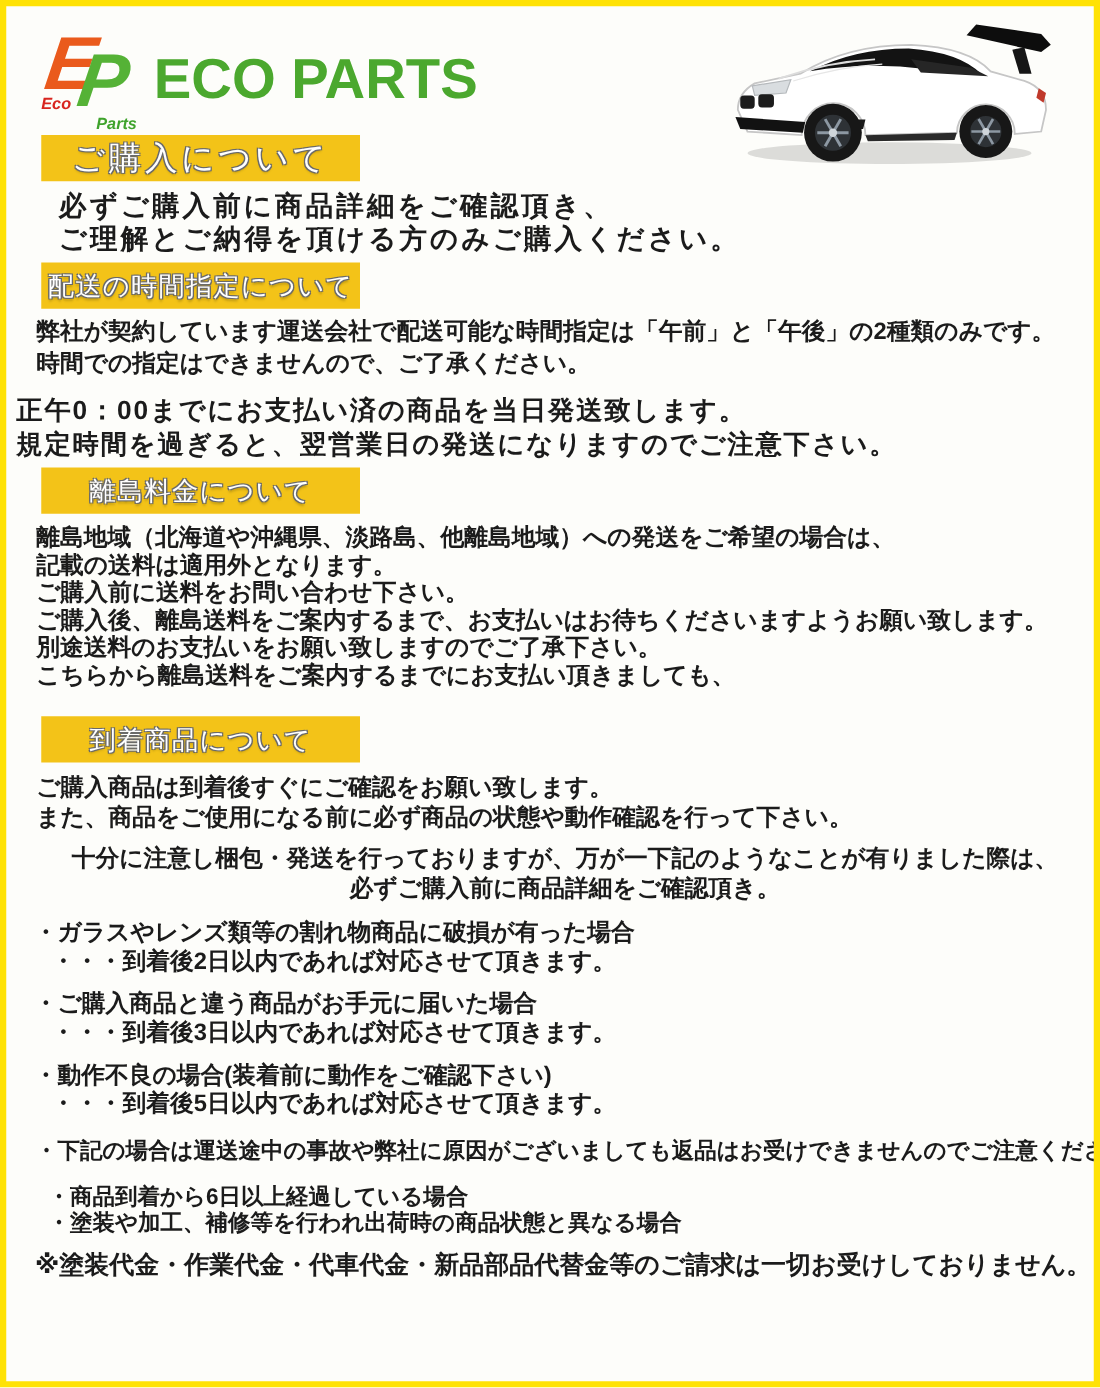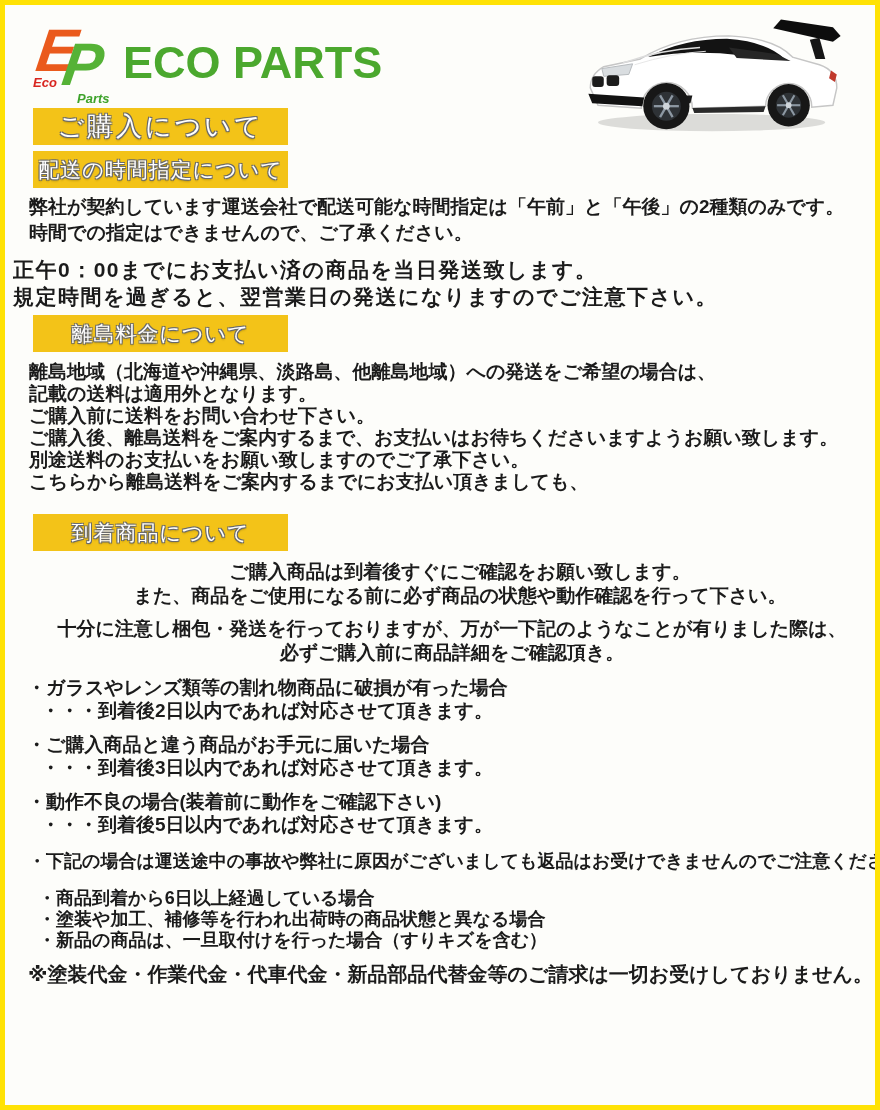--- a/index.html
+++ b/index.html
@@ -48,21 +48,21 @@
   .hd3{margin-top:6px;}
   .hd4{margin-top:5px;}
   .hd5{margin-top:21px;}
   
   p{margin:0;}
   .b{font-weight:600;white-space:nowrap;}
   .sec1-body{padding-left:42px;margin-top:7px;font-size:22px;line-height:26px;letter-spacing:2.5px;}
   .sec2-body{padding-left:24px;margin-top:6px;font-size:19px;line-height:26px;letter-spacing:0;}
   .sec3-body{padding-left:8px;margin-top:10px;font-size:21px;line-height:27px;letter-spacing:1.5px;}
   .sec4-body{padding-left:24px;margin-top:9px;font-size:19px;line-height:22px;}
-  .sec5-intro{padding-left:40px;margin-top:9px;font-size:19px;line-height:24px;text-align:center;}
+  .sec5-intro{padding-left:24px;margin-top:9px;font-size:19px;line-height:24px;}
   .sec5-packing{padding-left:24px;margin-top:9px;font-size:19px;line-height:24px;text-align:center;}
   .case{padding-left:22px;margin-top:11px;font-size:19px;line-height:23px;}
   .case .resp{padding-left:14px;}
   .notice{padding-left:23px;margin-top:14px;font-size:18px;line-height:22px;}
   .subcases{padding-left:33px;margin-top:16px;font-size:18px;line-height:21px;}
   .disclaimer{padding-left:23px;margin-top:11px;font-size:20px;line-height:24px;font-weight:700;}
 </style>
 </head>
 <body>
 
@@ -120,20 +120,24 @@
         </g>
         <circle cx="212" cy="102" r="3" fill="#cfd5da"></circle>
 
         <path d="M112 105 L188 103 L186 109 L114 110 Z" fill="#2a2a2a"></path>
       </svg>
     </div>
   </header>
 
   <section>
     <div class="hd hd-lg hd1">ご購入について</div>
+    <div class="b sec1-body">
+      <p>必ずご購入前に商品詳細をご確認頂き、</p>
+      <p>ご理解とご納得を頂ける方のみご購入ください。</p>
+    </div>
   </section>
 
   <section>
     <div class="hd hd-md hd2">配送の時間指定について</div>
     <div class="b sec2-body">
       <p>弊社が契約しています運送会社で配送可能な時間指定は「午前」と「午後」の2種類のみです。</p>
       <p>時間での指定はできませんので、ご了承ください。</p>
     </div>
   </section>
 
@@ -180,19 +184,18 @@
     <div class="b case">
       <p>・動作不良の場合(装着前に動作をご確認下さい)</p>
       <p class="resp">・・・到着後5日以内であれば対応させて頂きます。</p>
     </div>
 
     <p class="b notice">・下記の場合は運送途中の事故や弊社に原因がございましても返品はお受けできませんのでご注意ください。</p>
 
     <div class="b subcases">
       <p>・商品到着から6日以上経過している場合</p>
       <p>・塗装や加工、補修等を行われ出荷時の商品状態と異なる場合</p>
-      <p>・新品の商品は、一旦取付けを行った場合（すりキズを含む）</p>
     </div>
 
     <p class="b disclaimer">※塗装代金・作業代金・代車代金・新品部品代替金等のご請求は一切お受けしておりません。</p>
   </section>
 
 </div>
 
 </body></html>

